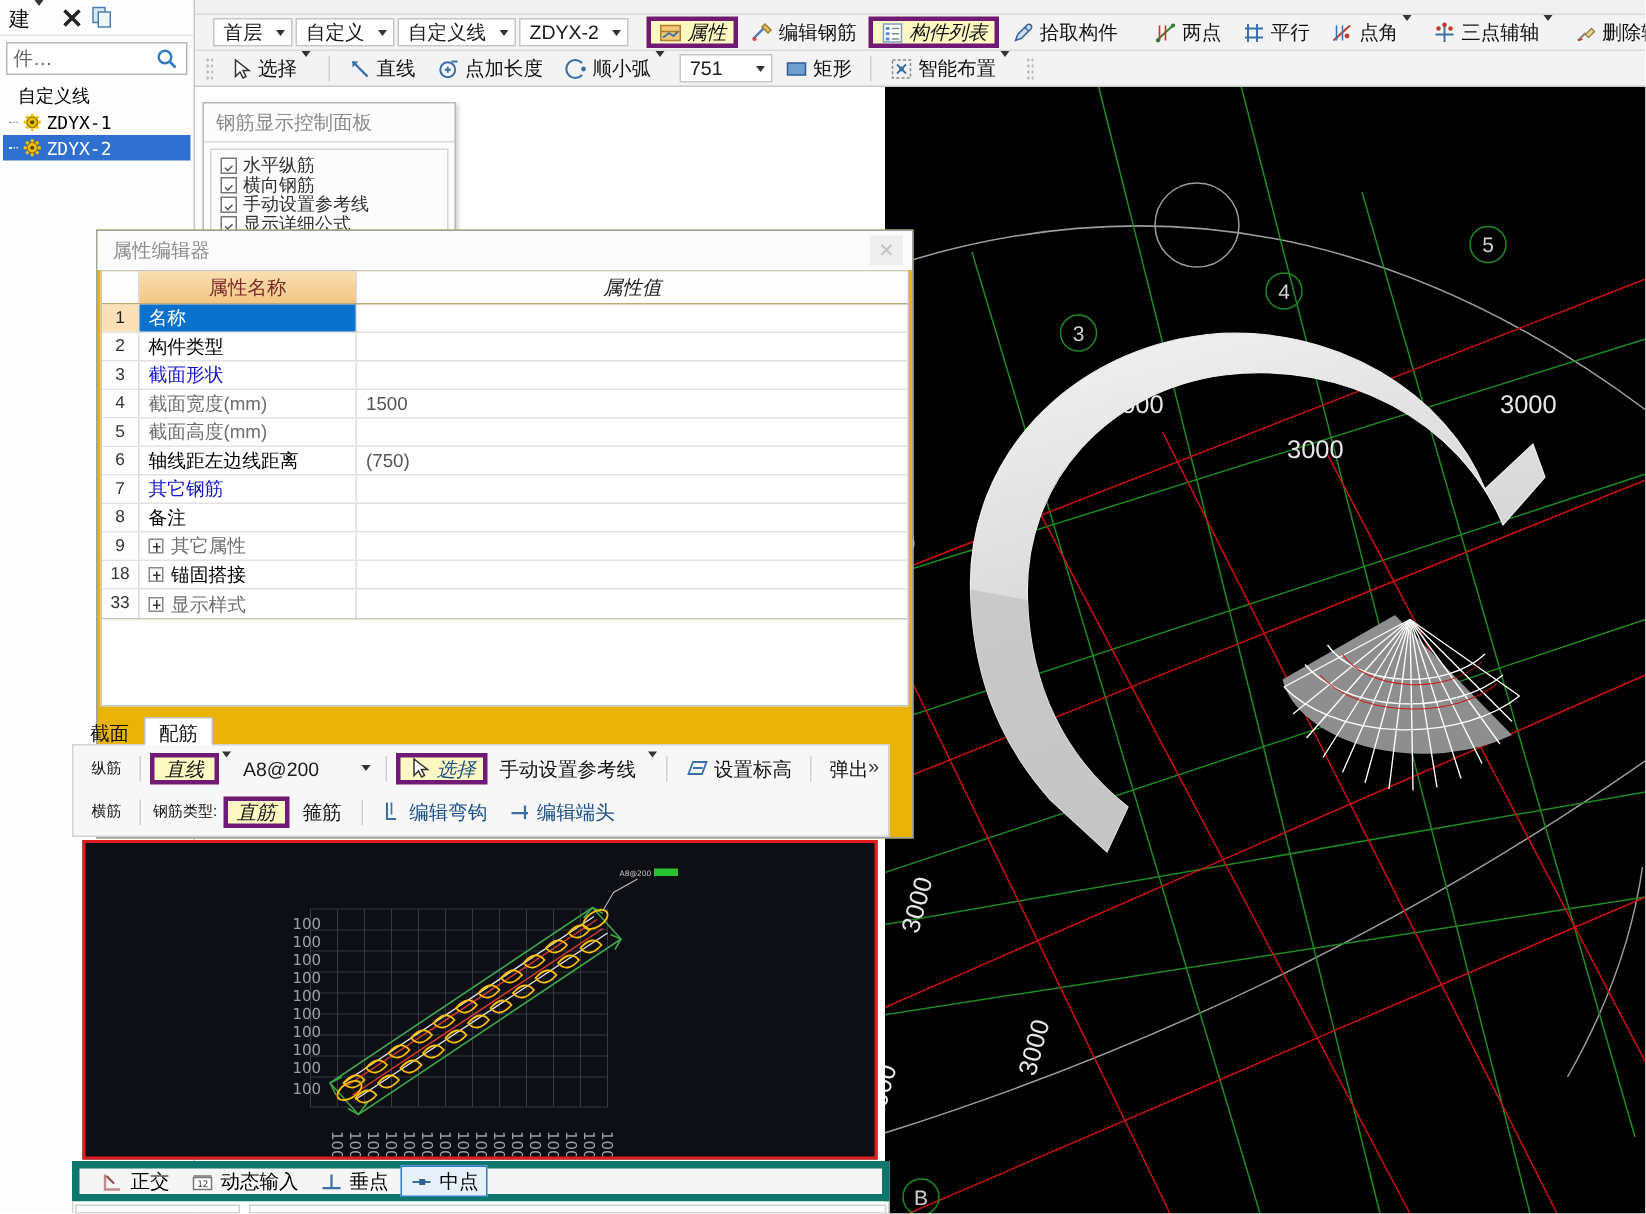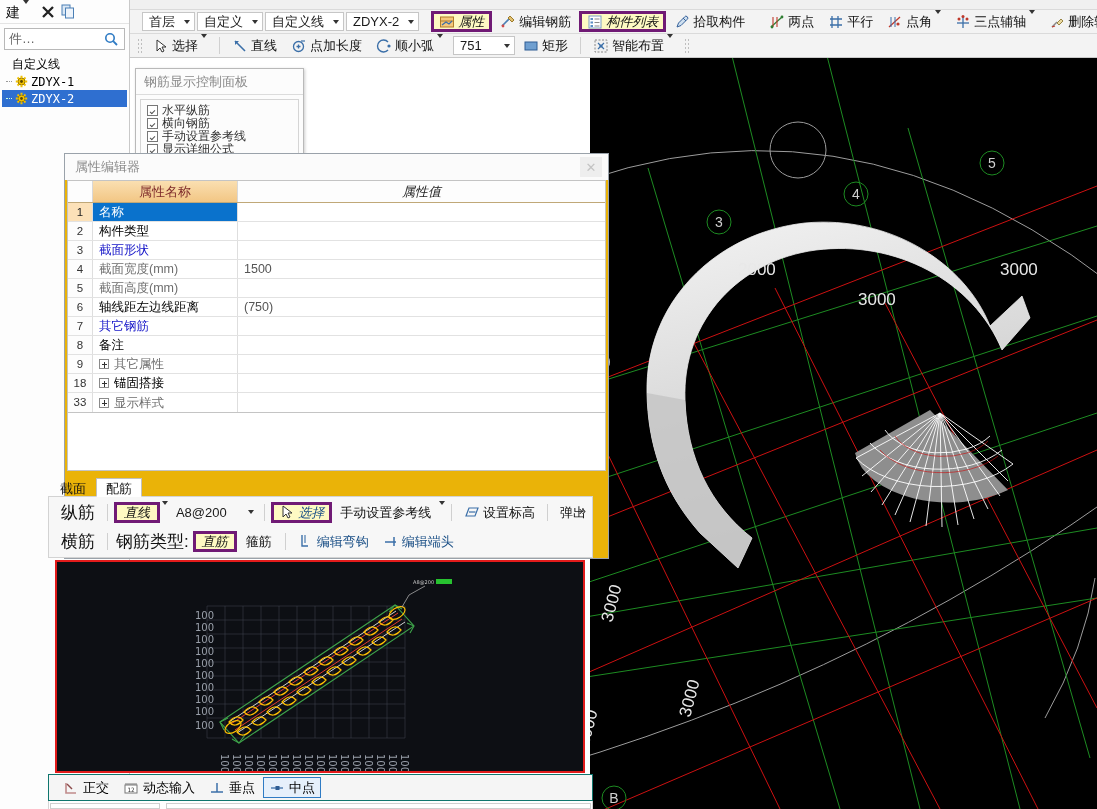--- a/index.html
+++ b/index.html
@@ -134,31 +134,31 @@
   
   #tabstrip { position: absolute; left: 50px; top: 477px; height: 20px;
      display: flex; align-items: flex-end; gap: 0px; }
   .tabitem { height: 19px; padding: 0 9px; font-size: 13px; line-height: 19px;
      border: 1px solid transparent; color: #111; }
   .tabitem.on { background: #fff; border: 1px solid #c0c0c0; border-bottom: 1px solid #fff;
      position: relative; z-index: 2; }
   #rebar-bar { position: absolute; left: 48px; top: 496px; width: 545px; height: 62px;
      background: #f7f7f7; border: 1px solid #d3d3d3; }
   .rb-row { display: flex; align-items: center; height: 30px; padding-left: 6px; gap: 2px; }
-  .rb-lbl { font-size: 17px; color: #111; padding: 0 6px; white-space: nowrap; }
+  .rb-lbl { font-size: 10px; color: #111; padding: 0 6px; white-space: nowrap; }
   .chevron2 { position: absolute; right: 6px; top: 6px; font-size: 13px; color: #333; }
 
   
   #preview { position: absolute; left: 55px; top: 560px; width: 530px; height: 213px;
      background: #0d0f14; border: 2px solid #e21b1b; overflow: hidden; }
   #preview svg { position: absolute; left: 0; top: 0; }
 
   
   #statusbar { position: absolute; left: 48px; top: 774px; width: 545px; height: 27px;
-     background: #f5f5f5; border: 1px solid #0f766e; display: flex; align-items: center;
+     background: #f5f5f5; border: 5px solid #0f766e; display: flex; align-items: center;
      padding-left: 8px; gap: 2px; }
   .sb-item { display: inline-flex; align-items: center; gap: 4px; height: 21px;
      padding: 0 5px; font-size: 13px; border: 1px solid transparent; }
   .sb-item.on { border: 1px solid #2f7bc4; background: #e6f0fb; }
   #bottomedge { position: absolute; left: 48px; top: 801px; width: 545px; height: 8px;
      background:#fff; border-left:1px solid #d5d5d5; border-right:1px solid #d5d5d5;}
   .bcell { position:absolute; top:803px; height:6px; border:1px solid #d0d0d0; background:#fff;}
 </style>
 </head>
 <body>

